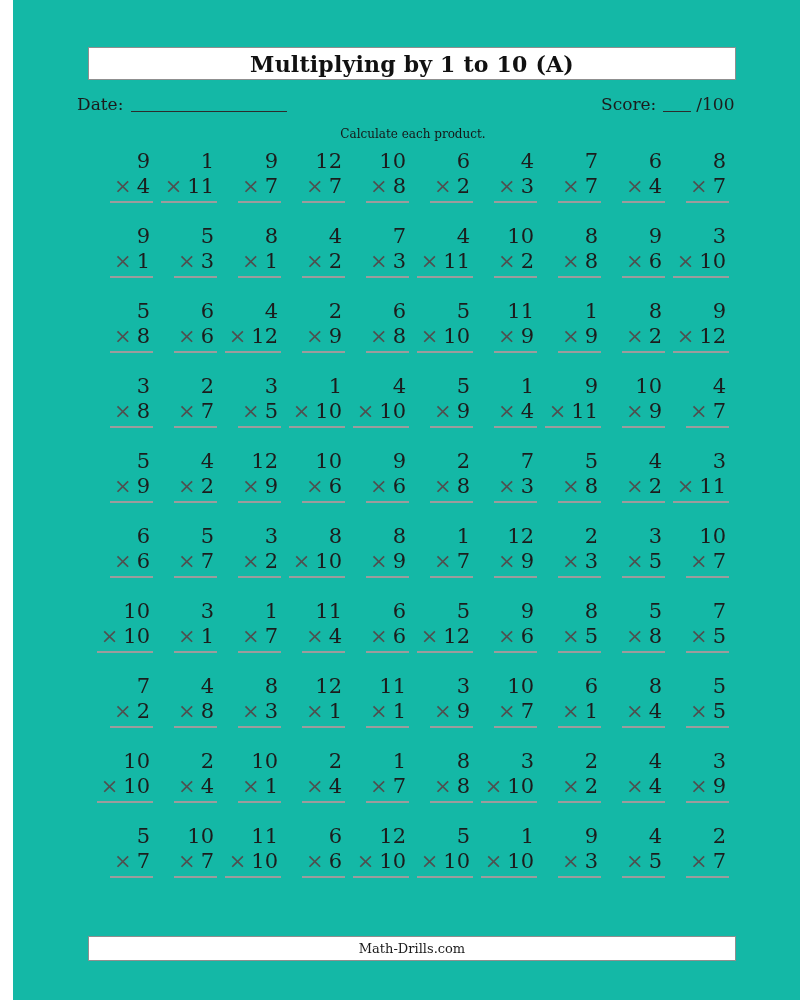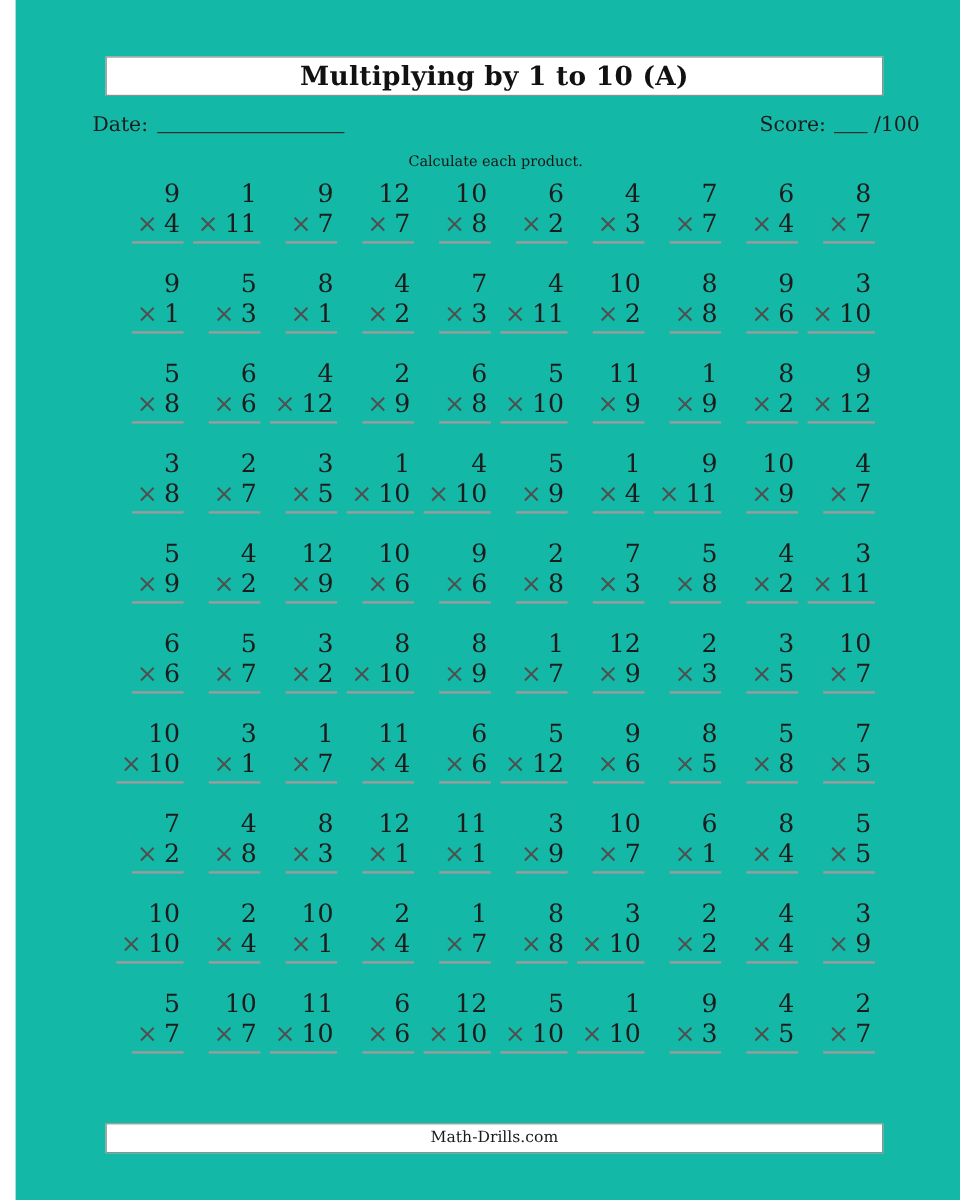--- a/index.html
+++ b/index.html
@@ -19,21 +19,21 @@
     border:1px solid #8f8f8f; background:#ffffff;
     display:flex; align-items:center; justify-content:center;
   }
   .title { font-size:22px; font-weight:bold; letter-spacing:0.2px; color:#111; }
 
   
   .meta { position:absolute; left:0; top:94px; width:800px; height:30px; font-size:17px; }
   .meta-group { position:absolute; top:0; white-space:nowrap; }
   .name-group  { left:64px; }
   .date-group  { left:368px; }
-  .score-group { left:620px; }
+  .score-group { left:588px; }
   .blank {
     display:inline-block; height:15px;
     border-bottom:1.5px solid #2c2c2c;
     vertical-align:-2px;
   }
   .name-blank  { width:156px; margin-left:8px; }
   .date-blank  { width:110px; margin-left:8px; }
   .score-blank { width:28px;  margin-left:7px; margin-right:5px; }
 
   

